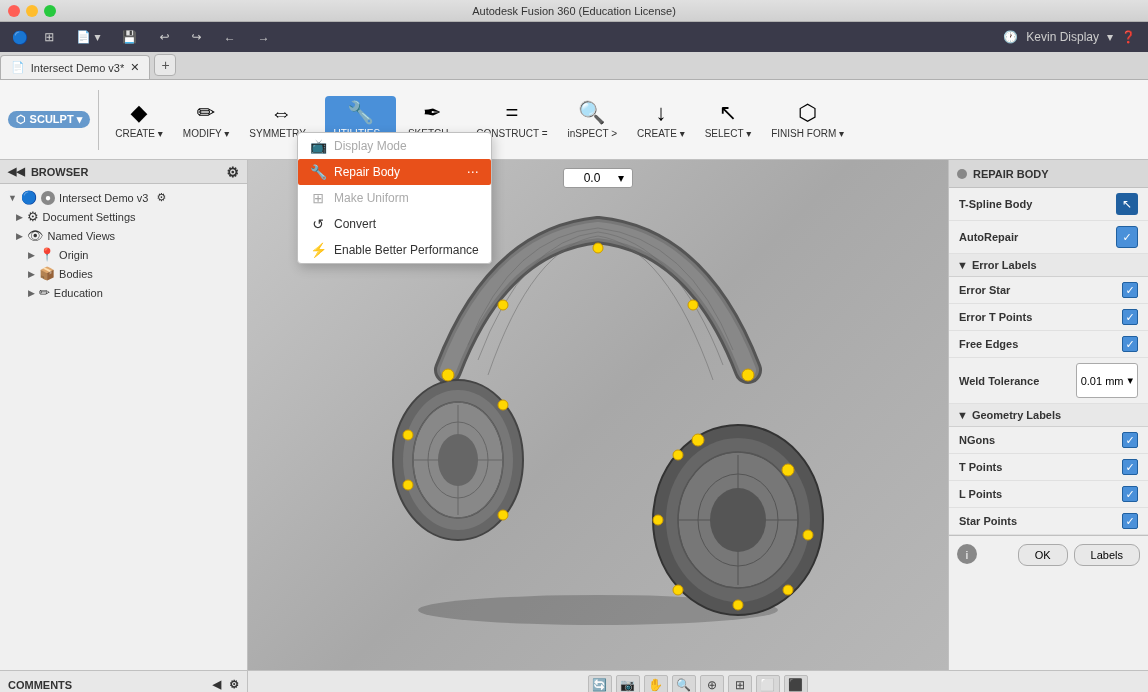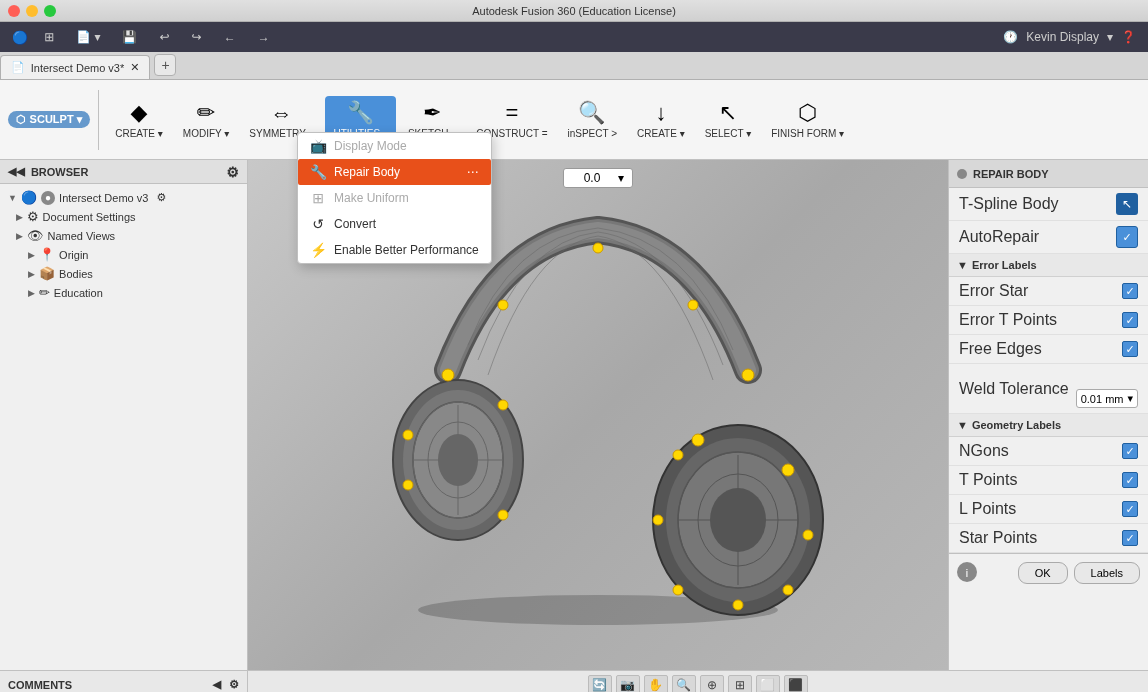--- a/index.html
+++ b/index.html
@@ -265,23 +265,24 @@
       background: #888;
     }
     .panel-row {
       display: flex;
       align-items: center;
       padding: 5px 10px;
       border-bottom: 1px solid #e0e0e0;
       gap: 6px;
     }
     .panel-row .row-label {
-      font-size: 16px;
+      font-size: 11px;
       color: #333;
       flex: 1;
+      font-weight: bold;
     }
     .panel-row .row-value {
       display: flex;
       align-items: center;
       gap: 4px;
     }
     .panel-btn {
       width: 22px; height: 22px;
       background: #2060a0;
       border: none;
@@ -320,24 +321,24 @@
       font-size: 11px;
       font-weight: bold;
       color: #333;
       cursor: pointer;
       gap: 4px;
     }
     .weld-select {
       border: 1px solid #aaa;
       border-radius: 3px;
       background: white;
-      padding: 2px 4px;
-      font-size: 11px;
-      cursor: pointer;
-      display: flex; align-items: center; gap: 4px; margin-top: 20px;
+      padding: 10px 4px;
+      font-size: 11px;
+      cursor: pointer;
+      display: flex; align-items: center; gap: 4px;
     }
     .panel-footer {
       display: flex;
       justify-content: flex-end;
       padding: 8px;
       gap: 6px;
       border-top: 1px solid #c0c0c0;
     }
     .footer-btn {
       padding: 4px 16px;

